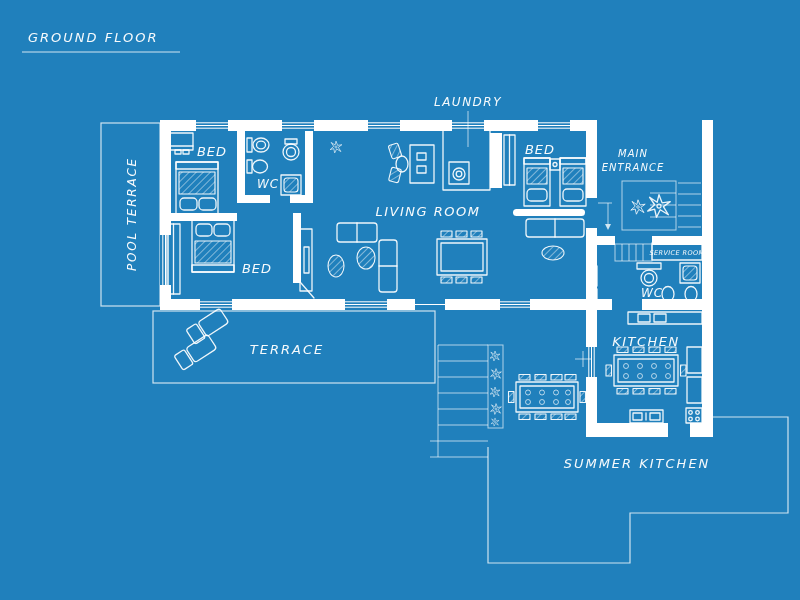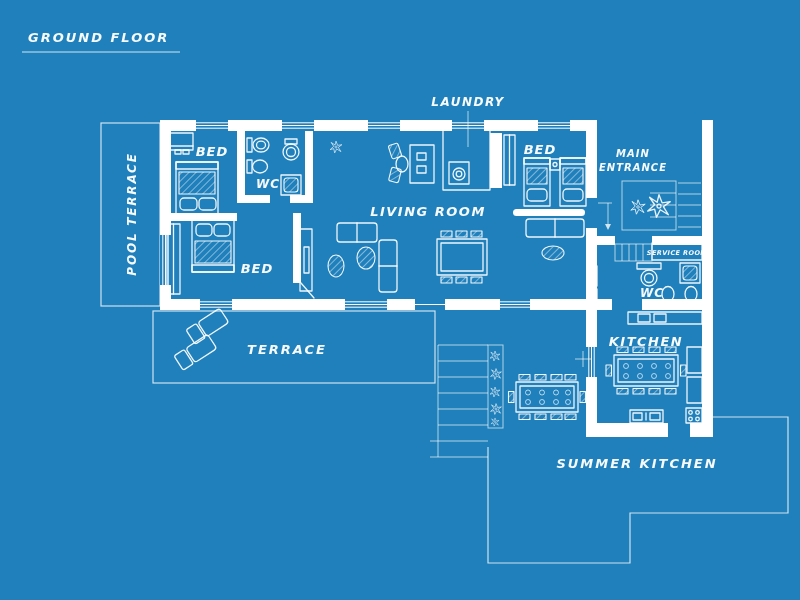--- a/index.html
+++ b/index.html
@@ -1,18 +1,18 @@
 <!DOCTYPE html>
 <html style="--bg: #2080BC;"><head>
 <meta charset="utf-8">
 <style>
   :root{ --bg:#2080BC; }
   html,body{margin:0;padding:0;background:var(--bg);}
   .stage{position:relative;width:800px;height:600px;background:var(--bg);overflow:hidden;
-         font-family:"DejaVu Sans", sans-serif;font-weight:bold;}
+         font-family:"DejaVu Sans", sans-serif;}
   svg{display:block;}
   svg text{font-family:"DejaVu Sans", sans-serif;font-style:italic;fill:#ffffff;opacity:.96;}
   .wall{fill:#ffffff;}
   .win{fill:var(--bg);}
   .wl{stroke:#ffffff;stroke-width:1;}
   .thin{stroke:rgba(255,255,255,.78);stroke-width:1.2;fill:none;}
   .furn{stroke:rgba(255,255,255,.92);stroke-width:1.3;fill:none;stroke-linejoin:round;stroke-linecap:round;}
   .furnF{stroke:rgba(255,255,255,.92);stroke-width:1.1;fill:url(#hatch);stroke-linejoin:round;}
   .soft{stroke:rgba(255,255,255,.65);stroke-width:1;fill:none;}
 </style>

